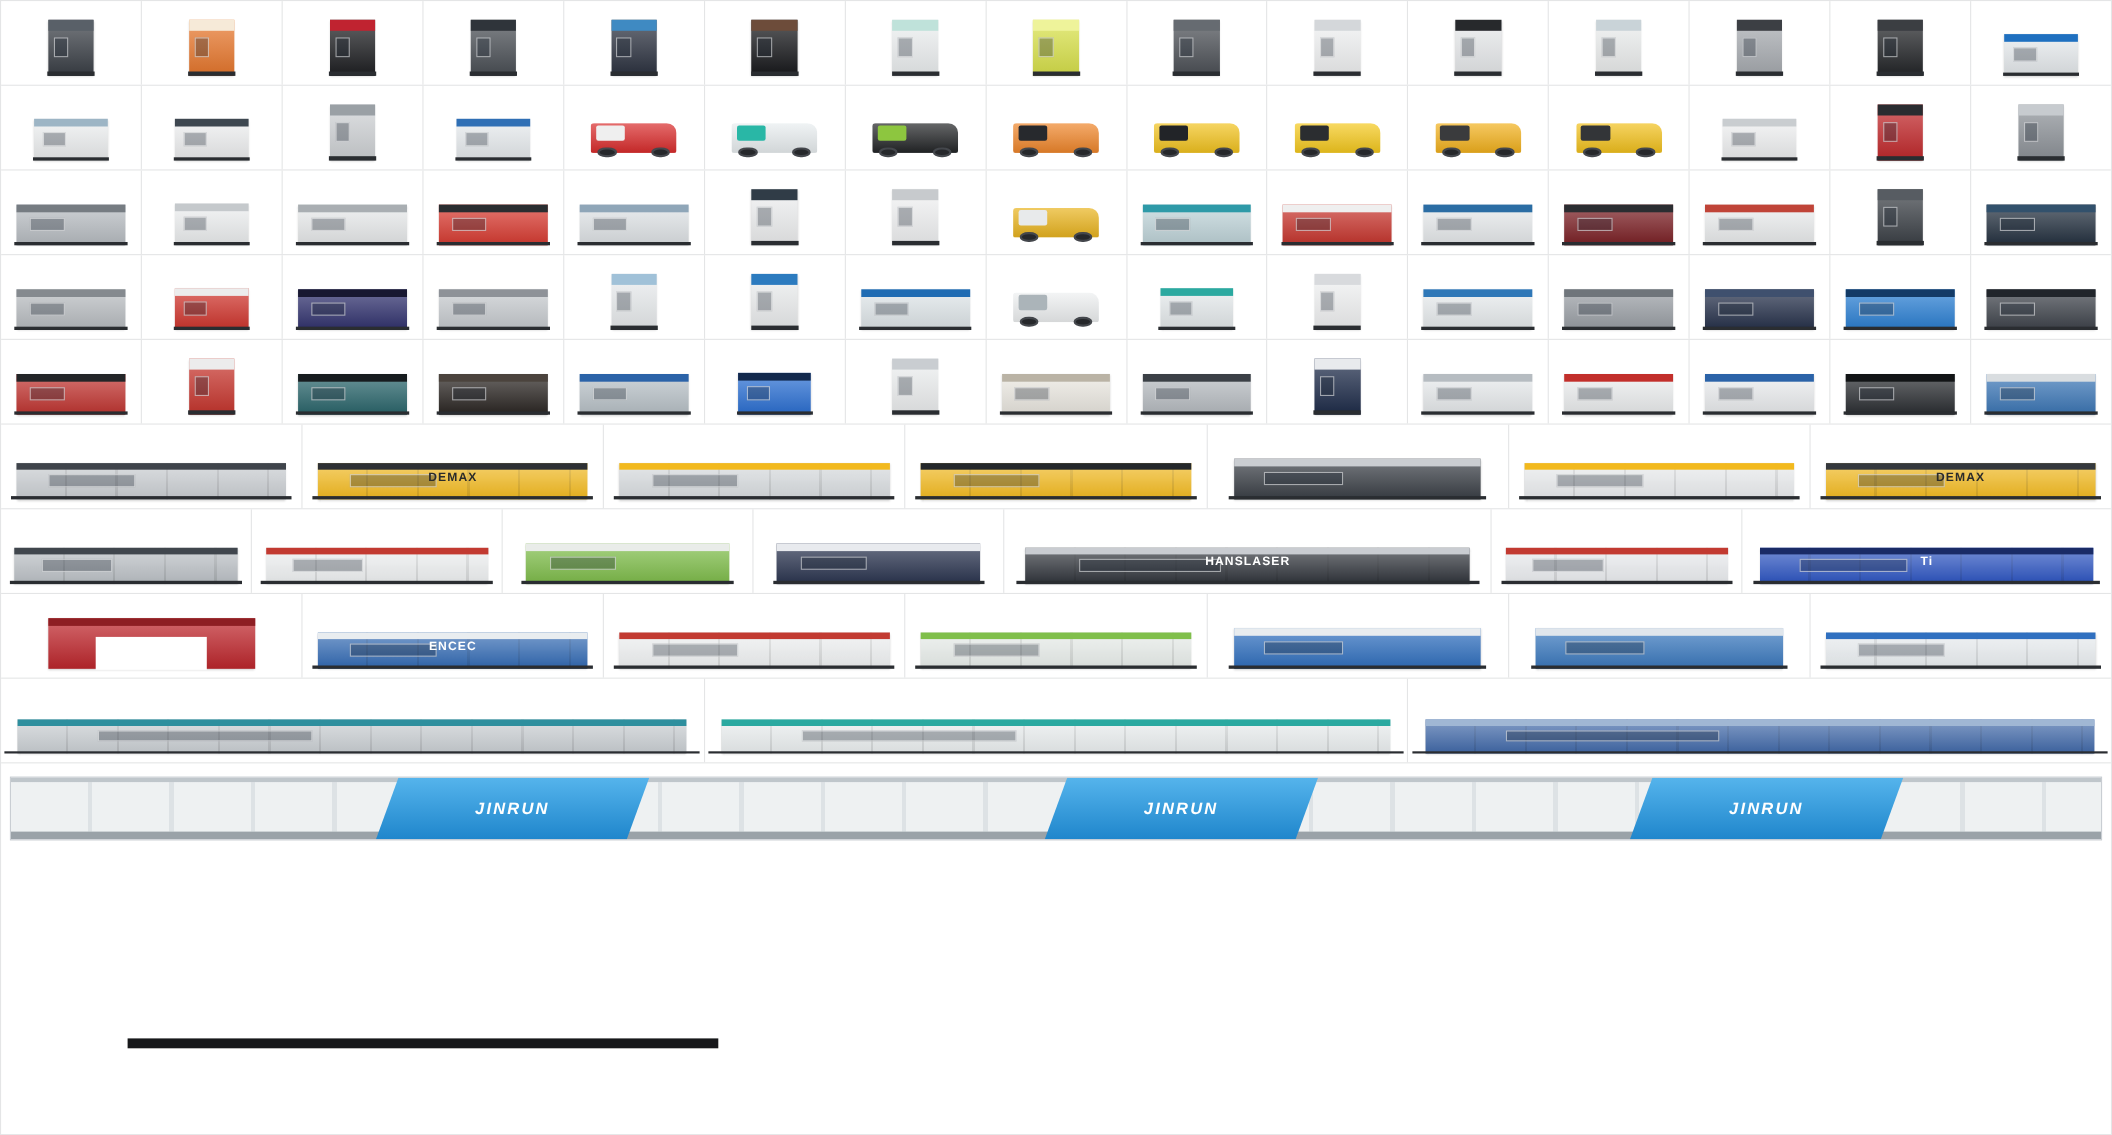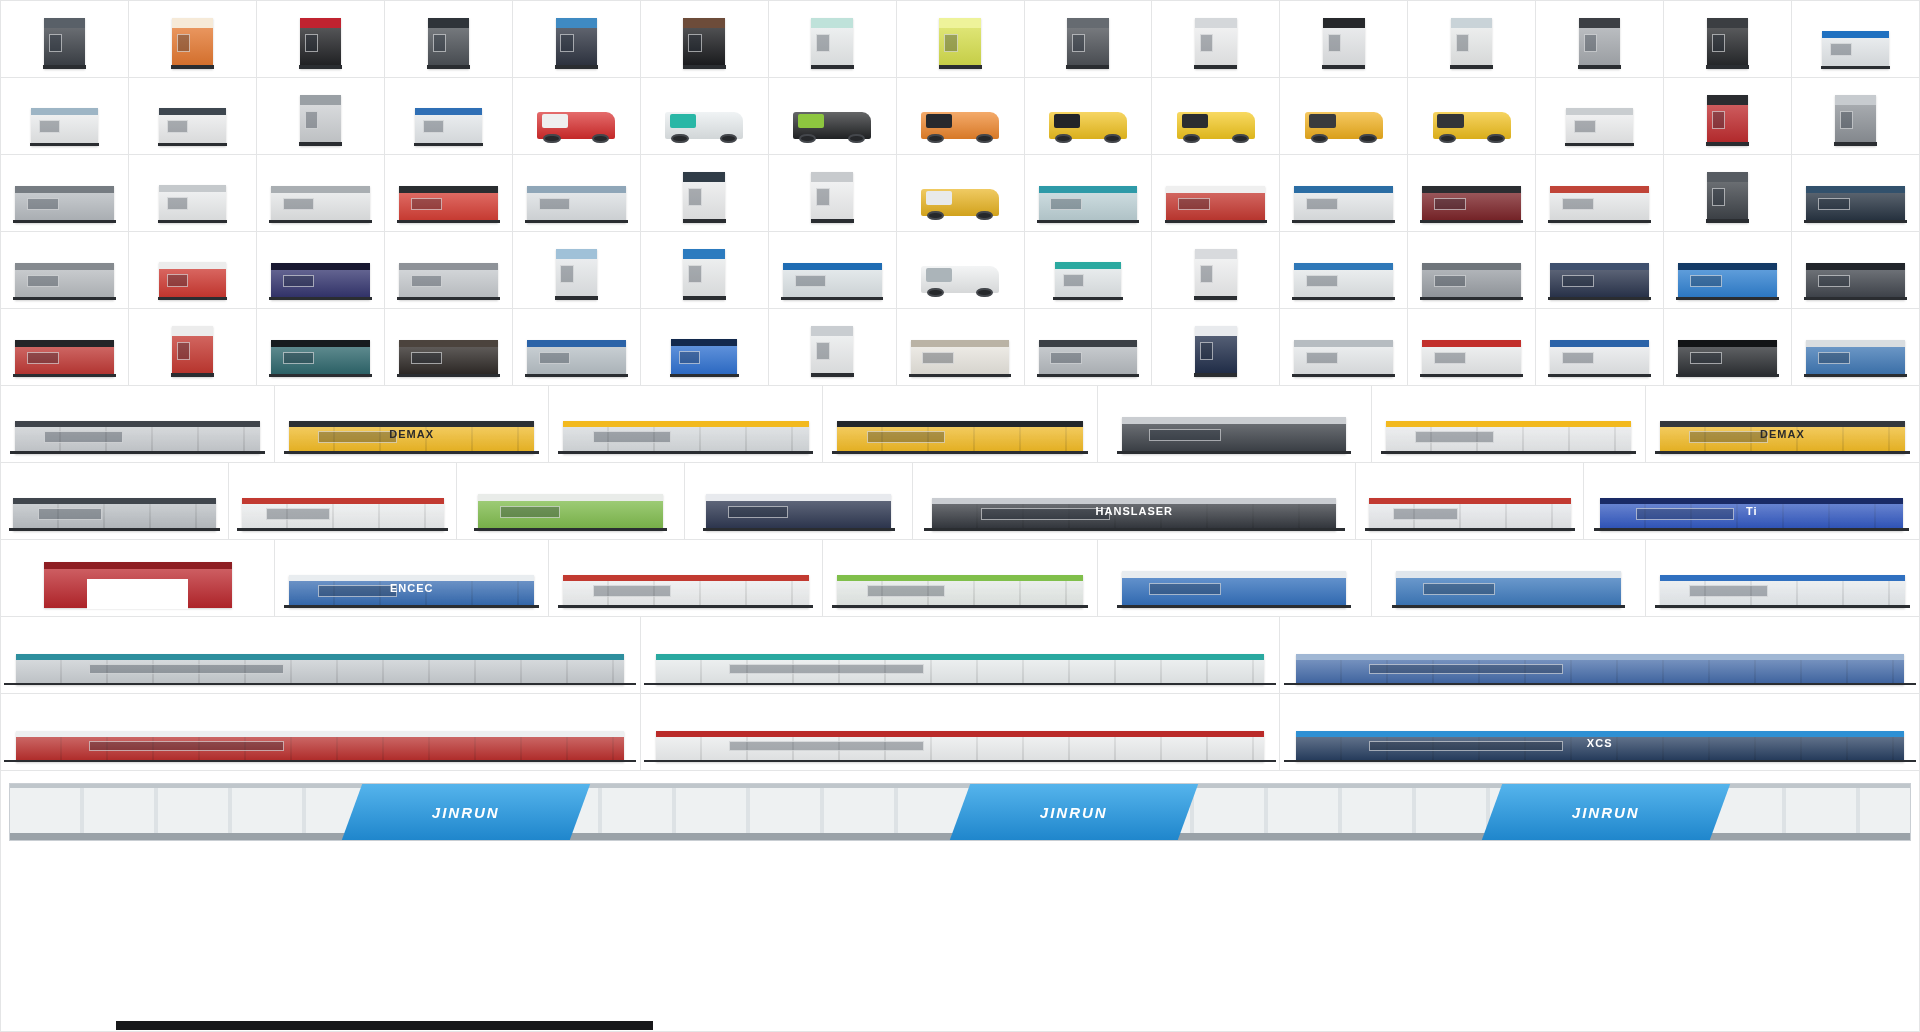--- a/index.html
+++ b/index.html
@@ -772,44 +772,20 @@
         </div>
       </div>
       <div class="cell" style="flex: 1 1 0%;">
         <div class="m k-longline" style="--a: #4068a8; --b: #a0b7d4;">
           <i class="acc"></i>
           <i class="win"></i>
           <i class="base"></i>
         </div>
       </div>
     </div>
-    <div class="row" style="height: 77px;">
-      <div class="cell" style="flex: 1 1 0%;">
-        <div class="m k-longline" style="--a: #ba2b29; --b: #edeff0;">
-          <i class="acc"></i>
-          <i class="win"></i>
-          <i class="base"></i>
-        </div>
-      </div>
-      <div class="cell" style="flex: 1 1 0%;">
-        <div class="m k-longline" style="--a: #edeff0; --b: #ba2b29;">
-          <i class="acc"></i>
-          <i class="win"></i>
-          <i class="base"></i>
-        </div>
-      </div>
-      <div class="cell" style="flex: 1 1 0%;">
-        <div class="m k-longline" style="--a: #233b5e; --b: #2e90d4;">
-          <i class="acc"></i>
-          <i class="win"></i>
-          <i class="base"></i>
-          <span class="lbl" style="color:#ffffff">XCS</span>
-        </div>
-      </div>
-    </div>
     <div class="row" style="height: 262px;">
       <div class="cell" style="flex: 1 1 0%;">
         <i class="bstrip"></i>
         <div class="m k-jinrun" style="--a: #2f9ae0; --b: #eef1f3;">
           <i class="jr-body"></i>
           <span class="jr" style="left:18%">
             <b class="lbl-jr">JINRUN</b>
           </span>
           <span class="jr" style="left:50%">
             <b class="lbl-jr">JINRUN</b>

